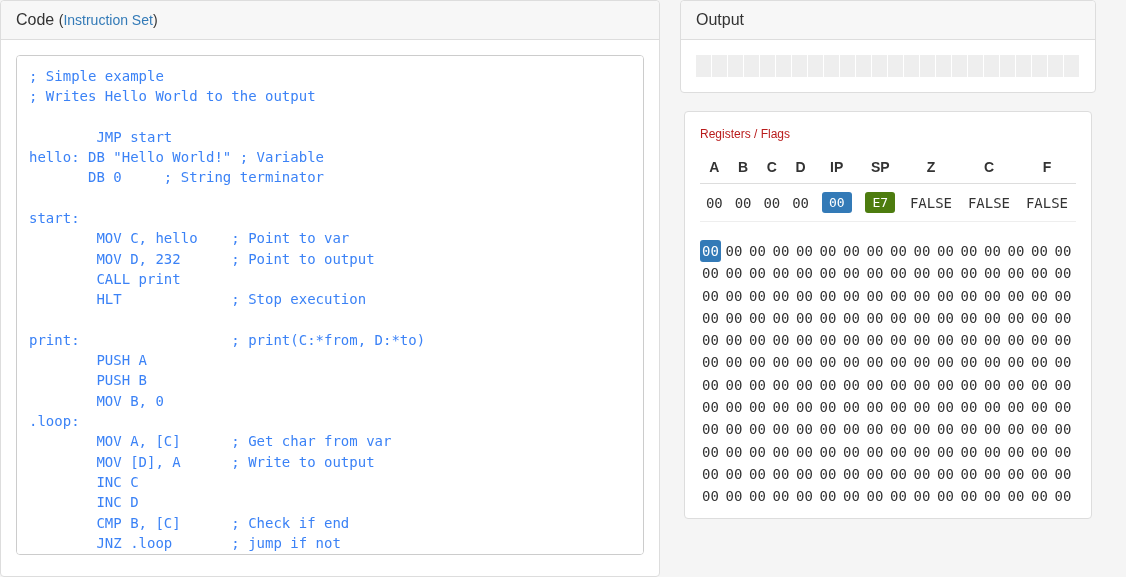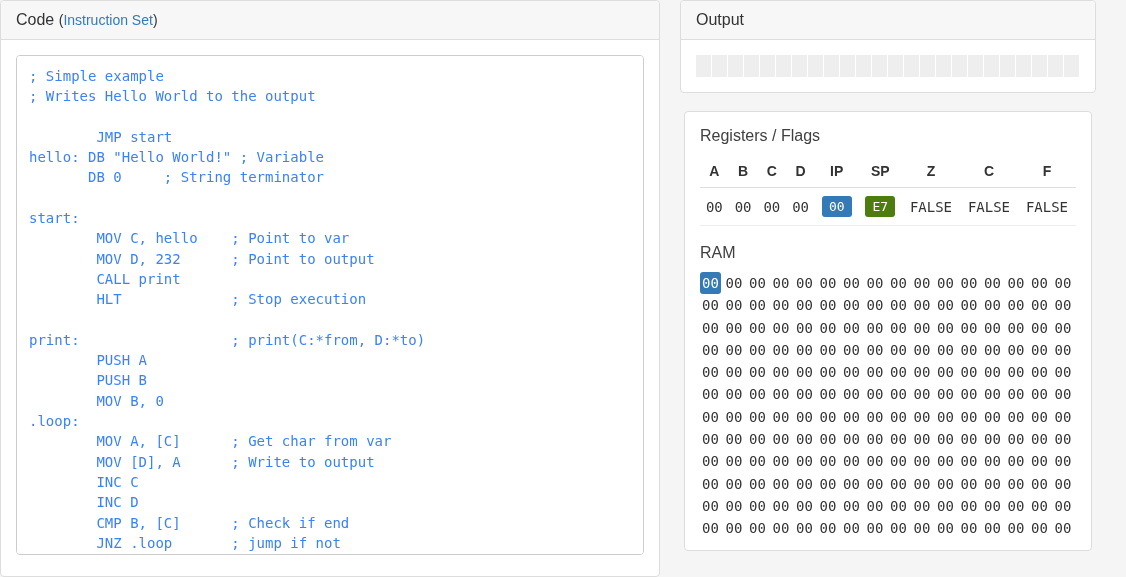--- a/index.html
+++ b/index.html
@@ -60,22 +60,22 @@
     display: flex;
     gap: 0;
   }
   .output-cell {
     width: 16px;
     height: 22px;
     background: #eee;
     border-right: 1px solid #fff;
   }
   .section-label {
-    color: #404040;
-    font-size: 16px;
+    color: #b91c1c;
+    font-size: 12px;
     margin-bottom: 10px;
   }
   .reg-table { width: 100%; border-collapse: collapse; }
   .reg-table th, .reg-table td {
     text-align: center;
     padding: 8px 4px;
     font-size: 14px;
   }
   .reg-table th { font-weight: 700; color: #333; border-bottom: 1px solid #ddd; }
   .reg-table td {
@@ -214,21 +214,20 @@
               <td><span class="badge badge-blue">00</span></td>
               <td><span class="badge badge-orange">E7</span></td>
               <td class="flag-val">FALSE</td>
               <td class="flag-val">FALSE</td>
               <td class="flag-val">FALSE</td>
             </tr>
           </tbody>
         </table>
 
         <div class="ram-section">
-          <div class="section-label">RAM</div>
           <div class="ram-grid" id="ram-grid">
               <div class="ram-row"><span class="ram-cell hl">00</span><span class="ram-cell">00</span><span class="ram-cell">00</span><span class="ram-cell">00</span><span class="ram-cell">00</span><span class="ram-cell">00</span><span class="ram-cell">00</span><span class="ram-cell">00</span><span class="ram-cell">00</span><span class="ram-cell">00</span><span class="ram-cell">00</span><span class="ram-cell">00</span><span class="ram-cell">00</span><span class="ram-cell">00</span><span class="ram-cell">00</span><span class="ram-cell">00</span></div>
               <div class="ram-row"><span class="ram-cell">00</span><span class="ram-cell">00</span><span class="ram-cell">00</span><span class="ram-cell">00</span><span class="ram-cell">00</span><span class="ram-cell">00</span><span class="ram-cell">00</span><span class="ram-cell">00</span><span class="ram-cell">00</span><span class="ram-cell">00</span><span class="ram-cell">00</span><span class="ram-cell">00</span><span class="ram-cell">00</span><span class="ram-cell">00</span><span class="ram-cell">00</span><span class="ram-cell">00</span></div>
               <div class="ram-row"><span class="ram-cell">00</span><span class="ram-cell">00</span><span class="ram-cell">00</span><span class="ram-cell">00</span><span class="ram-cell">00</span><span class="ram-cell">00</span><span class="ram-cell">00</span><span class="ram-cell">00</span><span class="ram-cell">00</span><span class="ram-cell">00</span><span class="ram-cell">00</span><span class="ram-cell">00</span><span class="ram-cell">00</span><span class="ram-cell">00</span><span class="ram-cell">00</span><span class="ram-cell">00</span></div>
               <div class="ram-row"><span class="ram-cell">00</span><span class="ram-cell">00</span><span class="ram-cell">00</span><span class="ram-cell">00</span><span class="ram-cell">00</span><span class="ram-cell">00</span><span class="ram-cell">00</span><span class="ram-cell">00</span><span class="ram-cell">00</span><span class="ram-cell">00</span><span class="ram-cell">00</span><span class="ram-cell">00</span><span class="ram-cell">00</span><span class="ram-cell">00</span><span class="ram-cell">00</span><span class="ram-cell">00</span></div>
               <div class="ram-row"><span class="ram-cell">00</span><span class="ram-cell">00</span><span class="ram-cell">00</span><span class="ram-cell">00</span><span class="ram-cell">00</span><span class="ram-cell">00</span><span class="ram-cell">00</span><span class="ram-cell">00</span><span class="ram-cell">00</span><span class="ram-cell">00</span><span class="ram-cell">00</span><span class="ram-cell">00</span><span class="ram-cell">00</span><span class="ram-cell">00</span><span class="ram-cell">00</span><span class="ram-cell">00</span></div>
               <div class="ram-row"><span class="ram-cell">00</span><span class="ram-cell">00</span><span class="ram-cell">00</span><span class="ram-cell">00</span><span class="ram-cell">00</span><span class="ram-cell">00</span><span class="ram-cell">00</span><span class="ram-cell">00</span><span class="ram-cell">00</span><span class="ram-cell">00</span><span class="ram-cell">00</span><span class="ram-cell">00</span><span class="ram-cell">00</span><span class="ram-cell">00</span><span class="ram-cell">00</span><span class="ram-cell">00</span></div>
               <div class="ram-row"><span class="ram-cell">00</span><span class="ram-cell">00</span><span class="ram-cell">00</span><span class="ram-cell">00</span><span class="ram-cell">00</span><span class="ram-cell">00</span><span class="ram-cell">00</span><span class="ram-cell">00</span><span class="ram-cell">00</span><span class="ram-cell">00</span><span class="ram-cell">00</span><span class="ram-cell">00</span><span class="ram-cell">00</span><span class="ram-cell">00</span><span class="ram-cell">00</span><span class="ram-cell">00</span></div>
               <div class="ram-row"><span class="ram-cell">00</span><span class="ram-cell">00</span><span class="ram-cell">00</span><span class="ram-cell">00</span><span class="ram-cell">00</span><span class="ram-cell">00</span><span class="ram-cell">00</span><span class="ram-cell">00</span><span class="ram-cell">00</span><span class="ram-cell">00</span><span class="ram-cell">00</span><span class="ram-cell">00</span><span class="ram-cell">00</span><span class="ram-cell">00</span><span class="ram-cell">00</span><span class="ram-cell">00</span></div>
               <div class="ram-row"><span class="ram-cell">00</span><span class="ram-cell">00</span><span class="ram-cell">00</span><span class="ram-cell">00</span><span class="ram-cell">00</span><span class="ram-cell">00</span><span class="ram-cell">00</span><span class="ram-cell">00</span><span class="ram-cell">00</span><span class="ram-cell">00</span><span class="ram-cell">00</span><span class="ram-cell">00</span><span class="ram-cell">00</span><span class="ram-cell">00</span><span class="ram-cell">00</span><span class="ram-cell">00</span></div>

